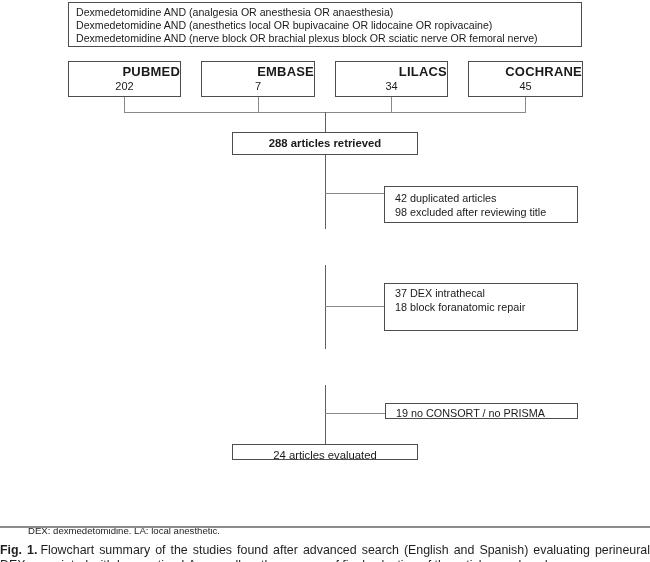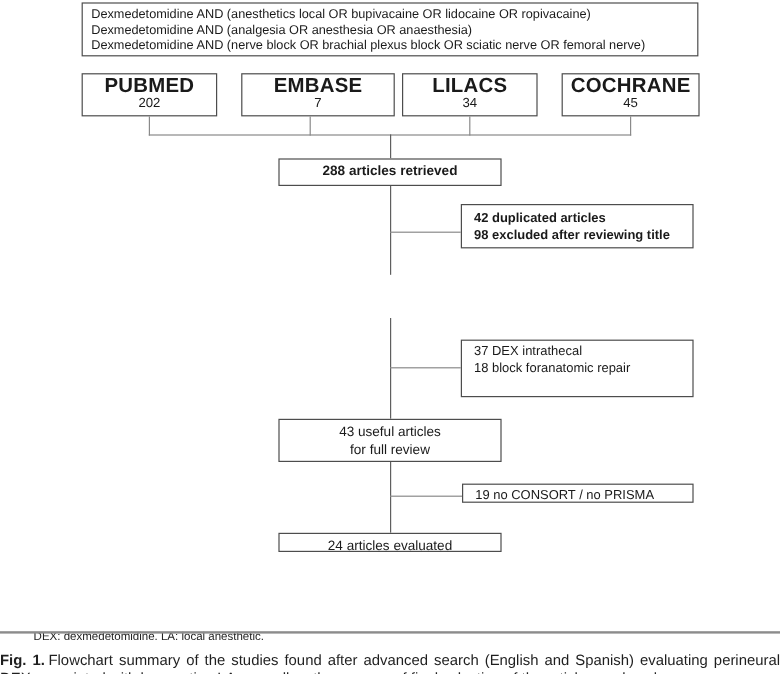--- a/index.html
+++ b/index.html
@@ -22,36 +22,36 @@
   .stem { background: #5f5f5f; }
 
   
   .search { left: 68px; top: 2px; width: 514px; height: 45px;
             padding: 3px 4px 0 7px; font-size: 10.6px; line-height: 13.2px;
             white-space: nowrap; }
 
   
   .db { top: 61px; height: 36px; text-align: center; padding-top: 3px; }
   .db0 { left: 68px;  width: 113px; }
-  .db1 { left: 201px; width: 128px; }
+  .db1 { left: 201px; width: 114px; }
   .db2 { left: 335px; width: 113px; }
   .db3 { left: 468px; width: 115px; }
-  .db-name { font-weight: bold; font-size: 17px; line-height: 14px; letter-spacing: .2px; }
+  .db-name { font-weight: bold; font-size: 13px; line-height: 14px; letter-spacing: .2px; text-align: right; }
   .db-count { font-size: 11px; line-height: 14px; }
 
   
   .cbox { left: 232px; width: 186px; text-align: center; font-size: 11.3px; }
   .boxA { top: 132px; height: 23px; line-height: 20px; font-weight: bold; }
   .boxB { top: 229px; height: 36px; padding-top: 3px; line-height: 14.5px; }
   .boxC { top: 349px; height: 36px; padding-top: 3px; line-height: 14.5px; }
   .boxD { top: 444px; height: 16px; line-height: 21px; }
 
   
   .rbox { left: 384px; width: 194px; font-size: 10.8px; padding-left: 10px; }
-  .rbox1 { top: 170px; height: 37px; padding-top: 4px; line-height: 14.2px; font-weight: bold; }
+  .rbox1 { top: 186px; height: 37px; padding-top: 4px; line-height: 14.2px; }
   .rbox2 { top: 283px; height: 48px; padding-top: 3px; line-height: 13.8px; }
   .rbox3 { left: 385px; top: 403px; width: 193px; height: 16px; line-height: 18px; }
 
   
   .v-db { top: 97px; width: 1px; height: 16px; }
   .vdb0 { left: 124px; } .vdb1 { left: 258px; } .vdb2 { left: 391px; } .vdb3 { left: 525px; }
   .h-merge { left: 124px; top: 112px; width: 402px; height: 1px; }
   .stem1 { left: 325px; top: 112px; width: 1px; height: 20px; }
   .stem2 { left: 325px; top: 155px; width: 1px; height: 74px; }
   .stem3 { left: 325px; top: 265px; width: 1px; height: 84px; }
@@ -66,22 +66,22 @@
   .caption { position: absolute; left: 0; top: 531px; width: 650px;
              font-size: 12.4px; line-height: 14.6px; text-align: justify; color: #1f1f1f; }
   .caption b { margin-right: 3px; }
 </style>
 </head>
 <body>
 
 <div class="figure">
 
   <div class="box search">
+    <div>Dexmedetomidine AND (analgesia OR anesthesia OR anaesthesia)</div>
     <div>Dexmedetomidine AND (anesthetics local OR bupivacaine OR lidocaine OR ropivacaine)</div>
-    <div>Dexmedetomidine AND (analgesia OR anesthesia OR anaesthesia)</div>
     <div>Dexmedetomidine AND (nerve block OR brachial plexus block OR sciatic nerve OR femoral nerve)</div>
   </div>
 
   <div class="box db db0">
     <div class="db-name">PUBMED</div>
     <div class="db-count">202</div>
   </div>
   <div class="box db db1">
     <div class="db-name">EMBASE</div>
     <div class="db-count">7</div>
@@ -114,24 +114,20 @@
 
 
   <div class="line stem stem3"></div>
   <div class="line br2"></div>
 
   <div class="box rbox rbox2">
     <div>37 DEX intrathecal</div>
     <div>18 block foranatomic repair</div>
   </div>
 
-  <div class="box cbox boxC">
-    <div>43 useful articles</div>
-    <div>for full review</div>
-  </div>
 
   <div class="line stem stem4"></div>
   <div class="line br3"></div>
 
   <div class="box rbox rbox3">
     <div>19 no CONSORT / no PRISMA</div>
   </div>
 
   <div class="box cbox boxD">24 articles evaluated</div>
 

